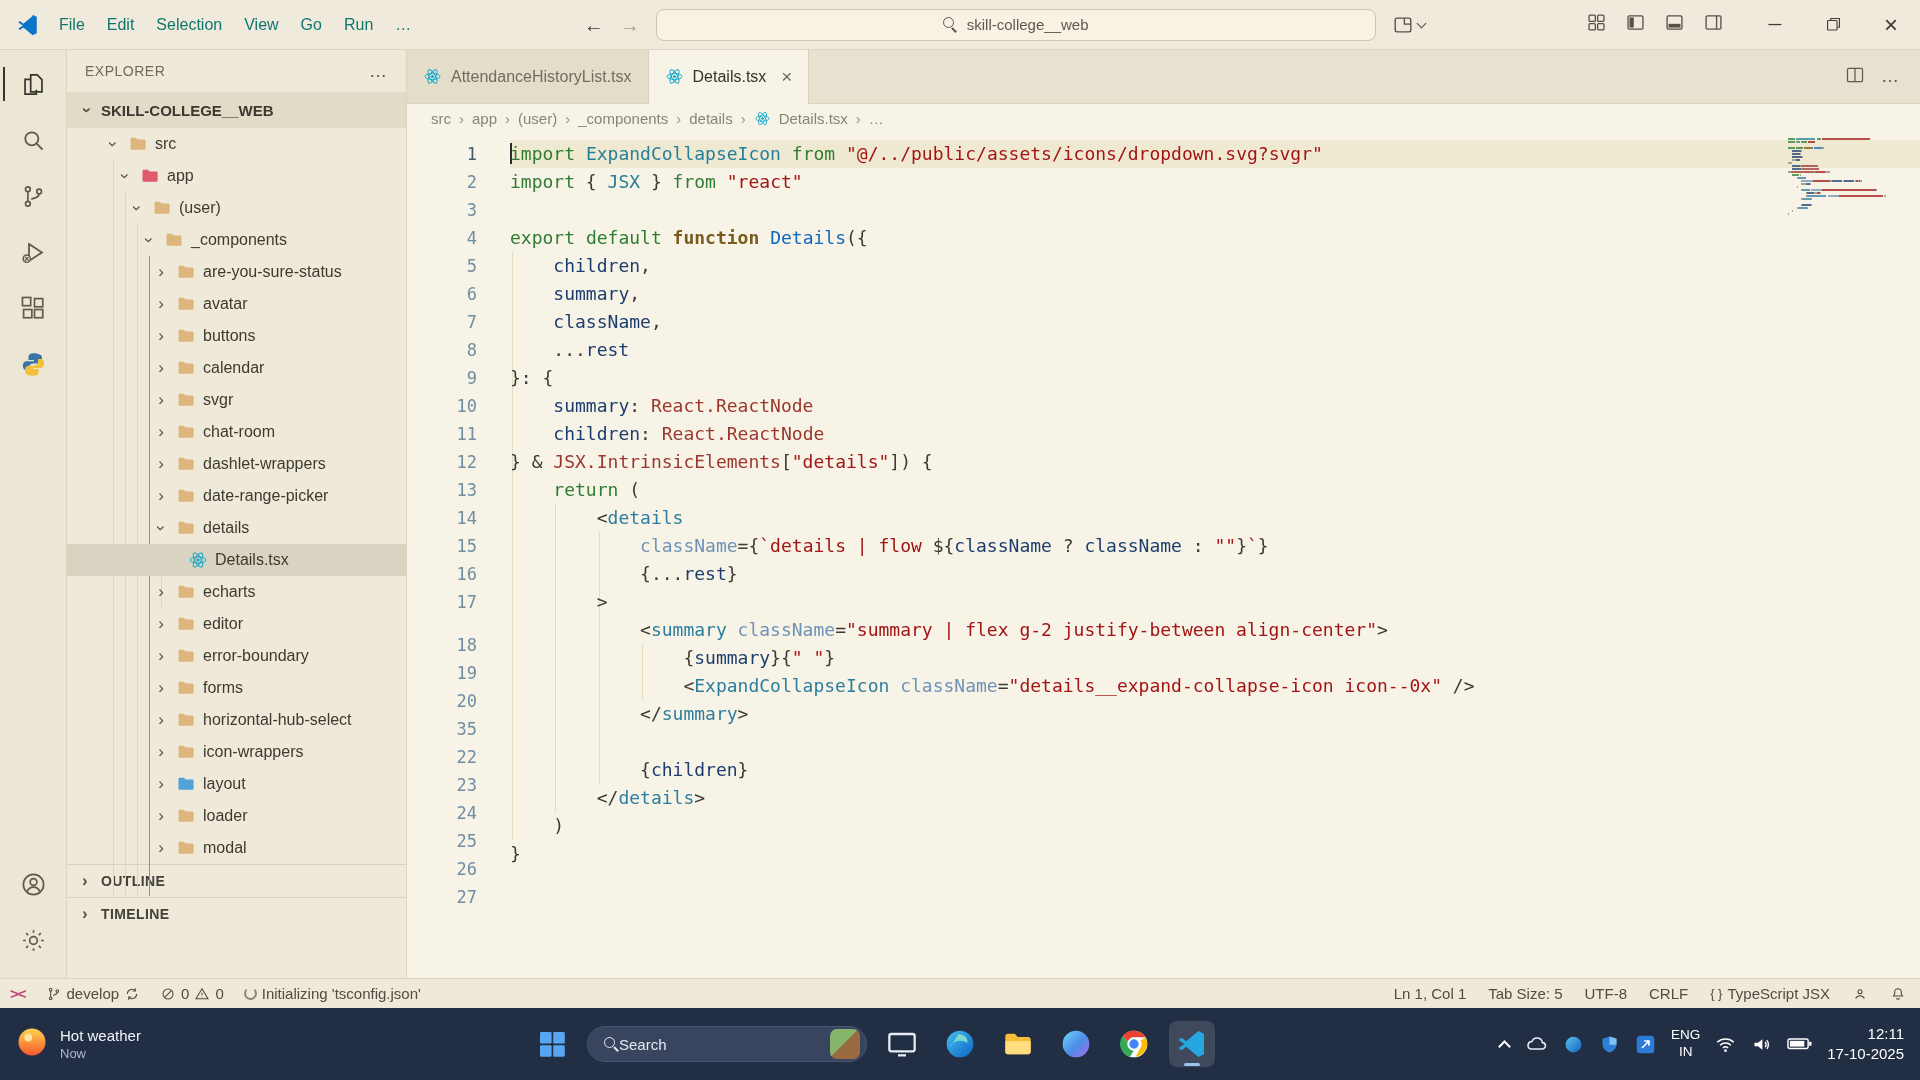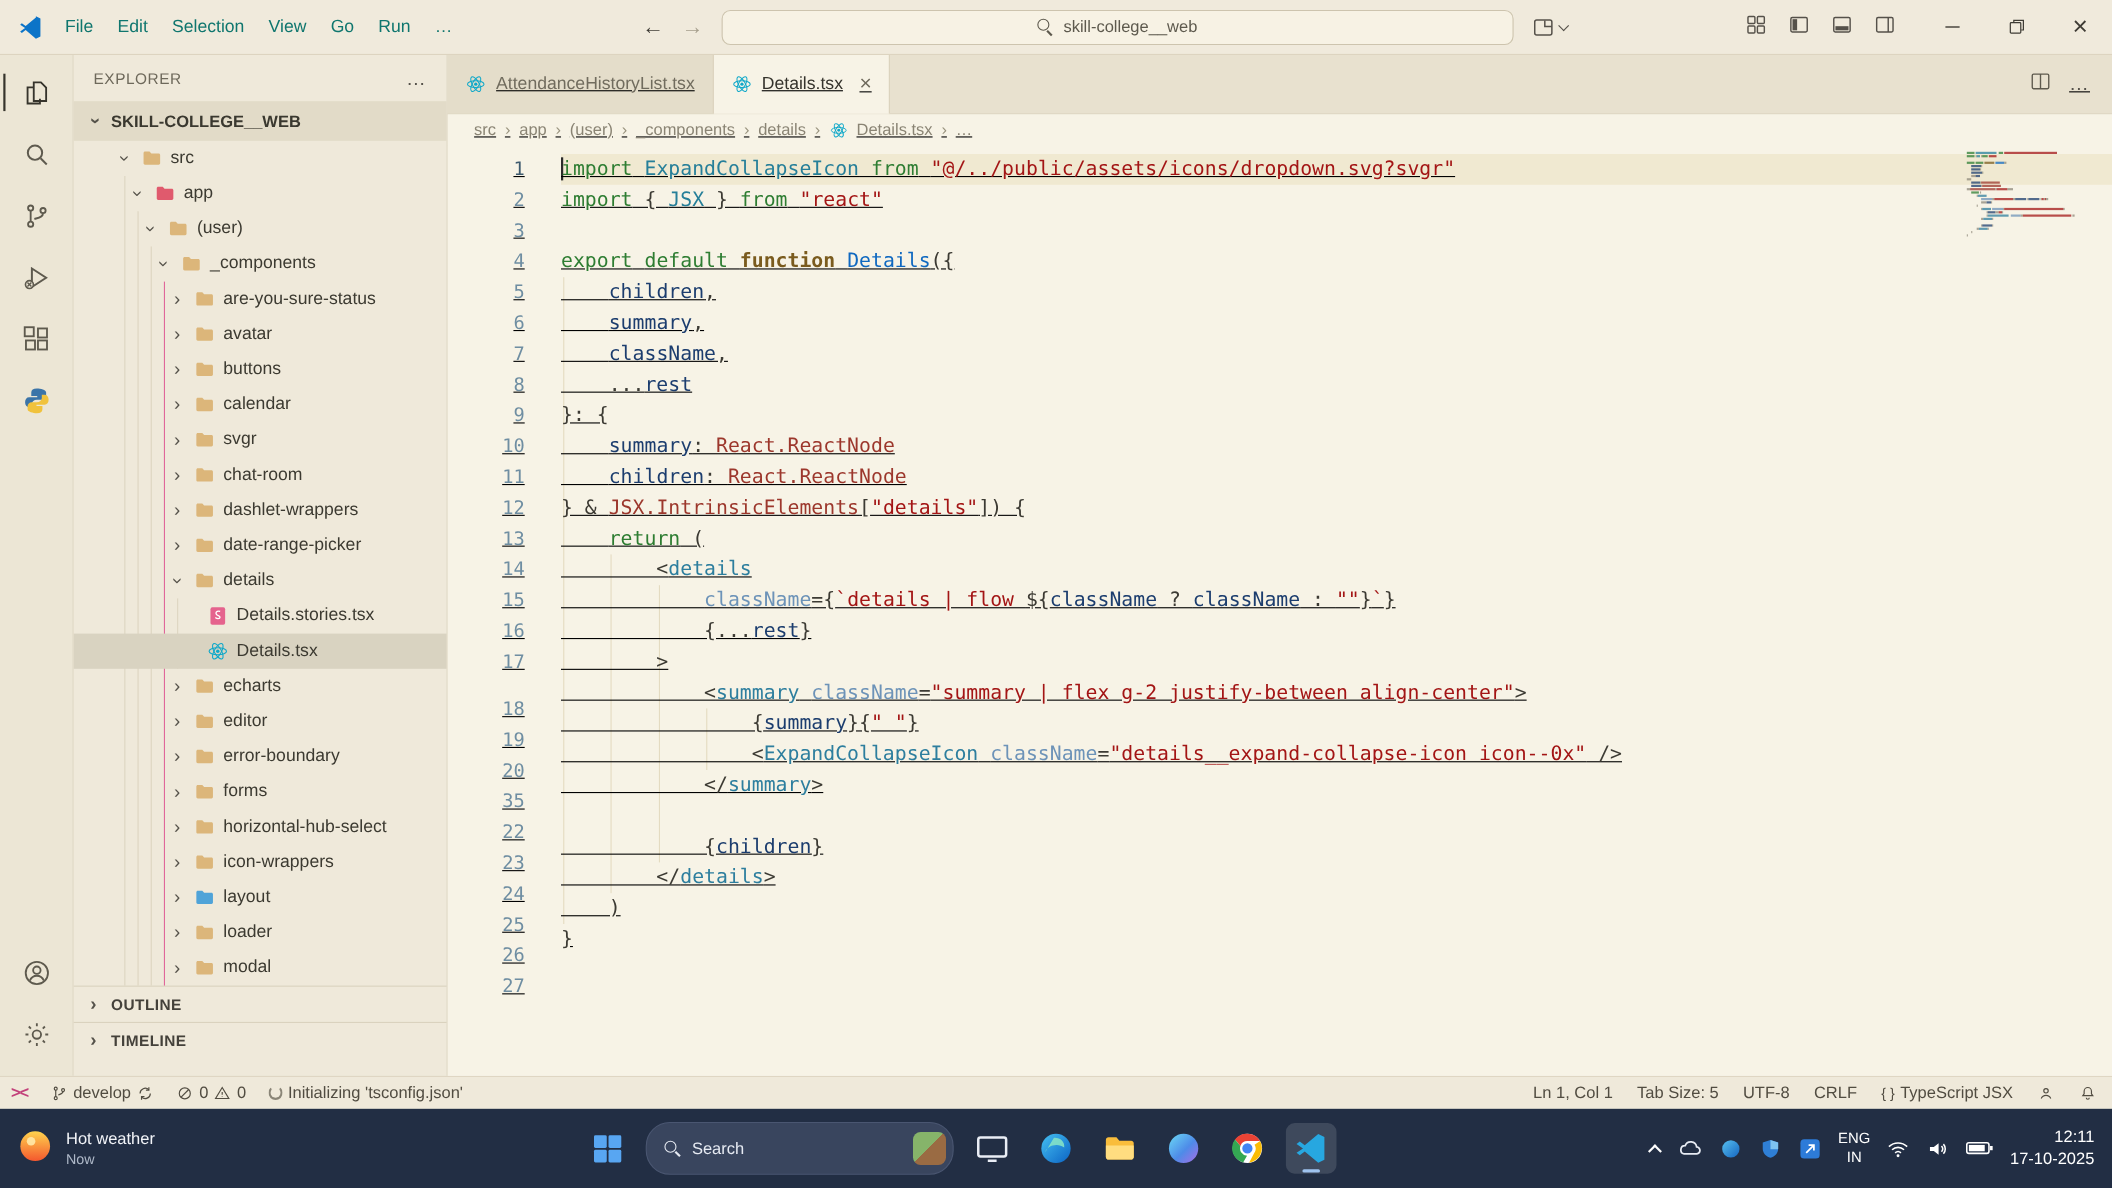--- a/index.html
+++ b/index.html
@@ -44,21 +44,21 @@
   .tree-row.selected{background:#d9d3c1;}
   .chev{width:16px;text-align:center;color:#55524a;font-size:17px;display:inline-block;transition:none;}
   .chev.open{transform:rotate(90deg);}
   .tree-icon{width:20px;height:20px;display:inline-flex;}
   .tree-icon svg{width:20px;height:20px;}
   .guide{position:absolute;width:1px;background:#ddd5c0;z-index:0;}
   .guide.pink{background:#e0679a;}
   .section-row{height:33px;border-top:1px solid #dad2be;display:flex;align-items:center;gap:8px;padding:0 10px;font-weight:bold;font-size:14px;color:#44413a;letter-spacing:.4px;}
 
   
-  .editor{flex:1;display:flex;flex-direction:column;min-width:0;text-decoration:underline;}
+  .editor{flex:1;display:flex;flex-direction:column;min-width:0;}
   .tabbar{height:54px;background:#e8e1cf;border-bottom:1px solid #ddd4c0;display:flex;align-items:stretch;}
   .tab{display:flex;align-items:center;gap:9px;padding:0 16px;font-size:16px;color:#716c5e;background:#e4ddca;border-right:1px solid #d9d0ba;position:relative;}
   .tab .ticon{width:19px;height:19px;display:inline-flex;}
   .tab .ticon svg{width:19px;height:19px;}
   .tab.active{background:#f7f3e6;color:#35332c;}
   .tab.active::after{content:"";position:absolute;left:0;right:0;bottom:-1px;height:1px;background:#f7f3e6;}
   .tab-close{font-size:19px;color:#6f6a5c;margin-left:6px;}
   .tab-spacer{flex:1;}
   .tab-actions{display:flex;align-items:center;gap:16px;padding:0 20px;color:#5e5a4e;}
   .breadcrumb{height:28px;display:flex;align-items:center;gap:8px;padding:0 24px;font-size:15px;color:#8a8474;background:#f7f3e6;}
@@ -100,21 +100,21 @@
   
   .taskbar{height:72px;background:#222e44;display:flex;align-items:center;color:#fff;padding:0 10px 0 14px;}
   .weather{display:flex;align-items:center;gap:10px;width:230px;flex:none;}
   .w-title{font-size:15px;color:#f2f4f8;}
   .w-sub{font-size:13px;color:#aeb8c8;margin-top:2px;}
   .tb-apps{flex:1;display:flex;align-items:center;justify-content:center;gap:12px;min-width:0;}
   .tb-app{width:46px;height:46px;display:flex;align-items:center;justify-content:center;border-radius:8px;position:relative;}
   .tb-app svg{width:32px;height:32px;}
   .tb-app.active{background:rgba(255,255,255,.13);}
   .tb-app.active::after{content:"";position:absolute;bottom:1px;left:50%;transform:translateX(-50%);width:16px;height:3px;border-radius:2px;background:#9fc3ef;}
-  .tb-search{width:280px;height:48px;border-radius:22px;background:#39455e;border:1px solid #4a5671;display:flex;align-items:center;gap:10px;padding:0 6px 0 16px;color:#e6eaf2;font-size:15px;}
+  .tb-search{width:280px;height:36px;border-radius:22px;background:#39455e;border:1px solid #4a5671;display:flex;align-items:center;padding:0 6px 0 16px;color:#e6eaf2;font-size:15px;}
   .tb-search .mini-img{margin-left:auto;width:30px;height:30px;border-radius:7px;background:linear-gradient(135deg,#86b46a 0 48%,#9a6b43 48% 100%);flex:none;}
   .tray{margin-left:auto;display:flex;align-items:center;gap:15px;flex:none;padding-right:6px;}
   .chev-up{width:9px;height:9px;border-left:2px solid #fff;border-top:2px solid #fff;transform:rotate(45deg);display:inline-block;margin-top:5px;}
   .tray-ic{display:inline-flex;align-items:center;}
   .lang{text-align:center;font-size:13.5px;line-height:1.25;}
   .clock{text-align:right;font-size:15px;line-height:1.35;}
 </style>
 </head>
 <body>
 
@@ -374,30 +374,20 @@
               <span>date-range-picker</span>
             </div>
             <div class="tree-row" style="padding-left: 86px;">
               <span class="chev open">›</span>
               <span class="tree-icon">
                 <svg viewBox="0 0 24 24">
                   <path d="M3 6c0-.9.7-1.6 1.6-1.6h4.9l2 2.2h8c.9 0 1.6.7 1.6 1.6v9.2c0 .9-.7 1.6-1.6 1.6H4.6c-.9 0-1.6-.7-1.6-1.6z" fill="#dcb67a"></path>
                 </svg>
               </span>
               <span>details</span>
-            </div>
-            <div class="tree-row" style="padding-left: 98px;">
-              <span class="chev"></span>
-              <span class="tree-icon">
-                <svg viewBox="0 0 24 24">
-                  <rect x="4" y="2.5" width="16" height="19" rx="2" fill="#e5638d"></rect>
-                  <path d="M14.6 7c-2.4-.9-4.6 0-4.6 2 0 3 4.4 2.2 4.4 4.3 0 1-.9 1.5-2.1 1.5-1.1 0-2.2-.5-3-1.2" stroke="#fff" stroke-width="1.5" fill="none"></path>
-                </svg>
-              </span>
-              <span>Details.stories.tsx</span>
             </div>
             <div class="tree-row selected" style="padding-left: 98px;">
               <span class="chev"></span>
               <span class="tree-icon">
                 <svg viewBox="0 0 24 24">
                   <g fill="none" stroke="#0fa8c9" stroke-width="1.2">
                     <ellipse cx="12" cy="12" rx="9.5" ry="3.8"></ellipse>
                     <ellipse cx="12" cy="12" rx="9.5" ry="3.8" transform="rotate(60 12 12)"></ellipse>
                     <ellipse cx="12" cy="12" rx="9.5" ry="3.8" transform="rotate(120 12 12)"></ellipse>
                   </g>

